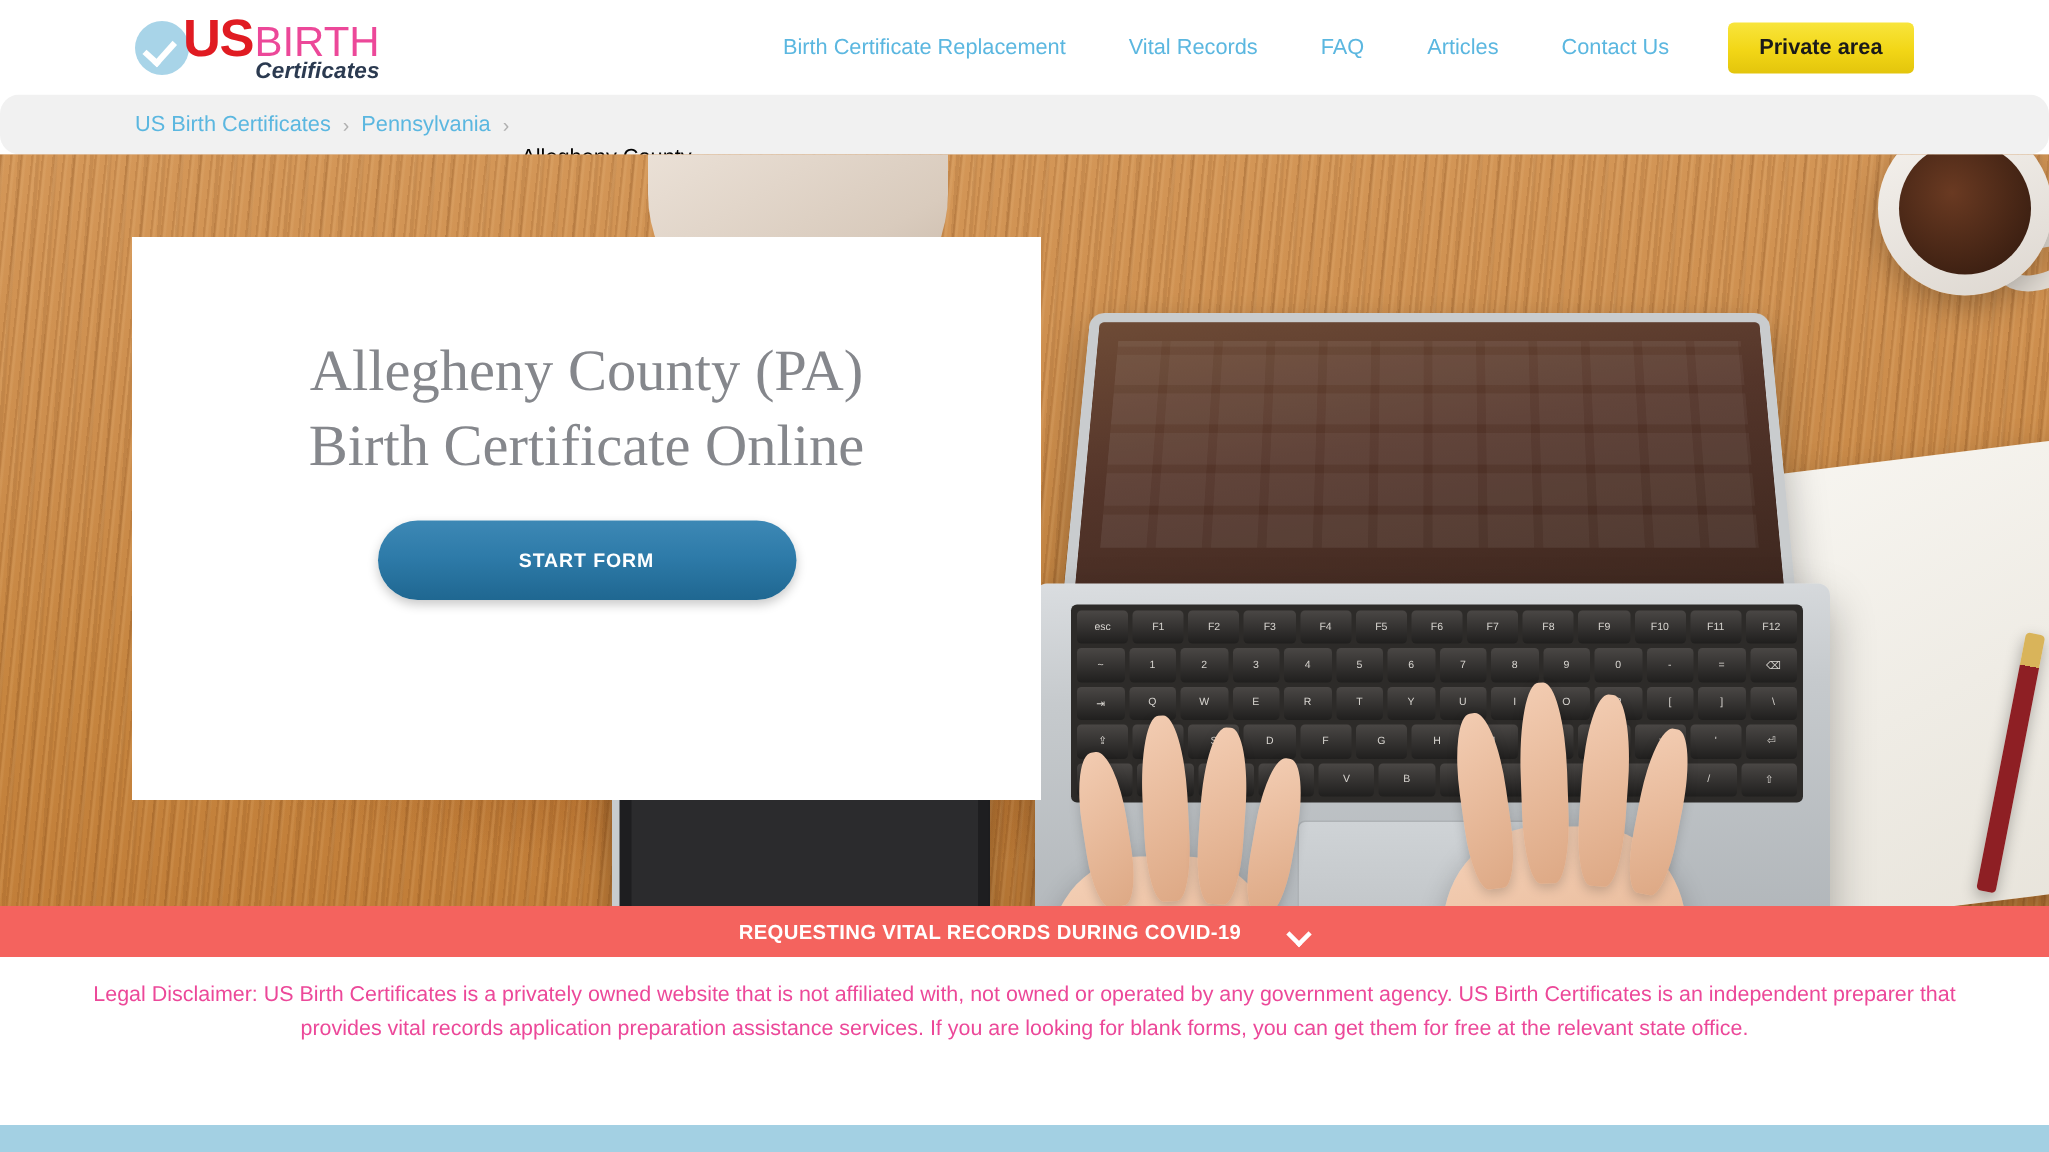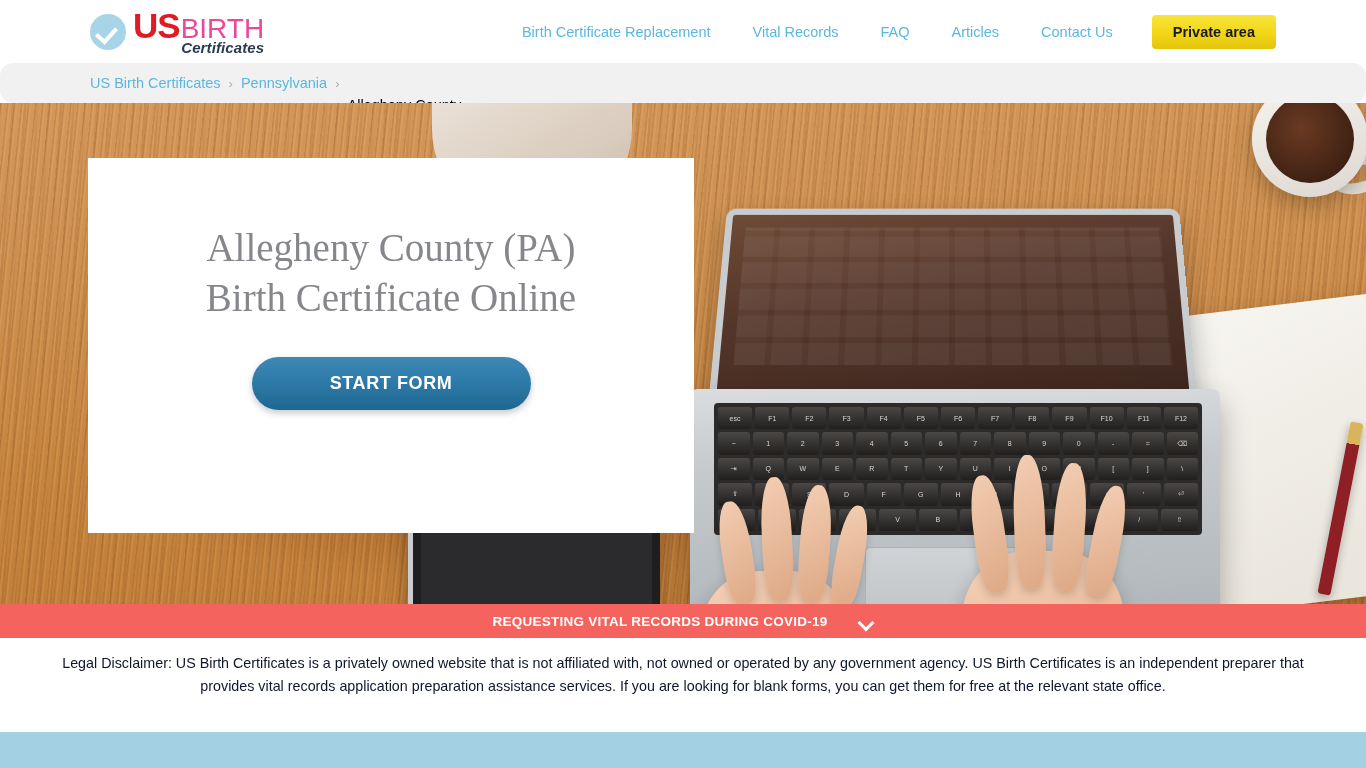--- a/index.html
+++ b/index.html
@@ -15,21 +15,21 @@
     height: 63px;
     background: #ffffff;
     display: flex;
     align-items: center;
     position: relative;
   }
   .logo {
     display: flex;
     align-items: center;
     margin-left: 90px;
-    gap: 18px;
+    gap: 7px;
     cursor: pointer;
   }
   .logo-check {
     width: 36px; height: 36px;
     border-radius: 50%;
     background: #a8d4e8;
     position: relative;
     flex: none;
   }
   .logo-check::after {
@@ -276,27 +276,27 @@
   }
   .hero-desc {
     font-size: 14.6px;
     color: #7b7d80;
     text-align: center;
     line-height: 1.55;
     margin-top: 30px;
     max-width: 452px;
   }
   .start-form {
-    margin-top: 35px;
+    margin-top: 25px;
     width: 279px; height: 53px;
     border-radius: 27px;
     border: none;
     background: linear-gradient(180deg,#3d88b5 0%,#2e7ba9 45%,#1f6791 100%);
     color: #ffffff;
-    font-size: 18px;
+    font-size: 13px;
     font-weight: bold;
     letter-spacing: 0.6px;
     cursor: pointer;
     box-shadow: 0 3px 7px rgba(0,0,0,0.22);
     font-family: "Liberation Sans", sans-serif;
   }
 
   
   .covid-banner {
     height: 34px;
@@ -324,24 +324,24 @@
     border: solid #ffffff;
     border-width: 0 3px 3px 0;
     transform: rotate(45deg);
   }
 
   
   .disclaimer {
     background: #ffffff;
     padding: 14px 60px 0 60px;
     text-align: center;
-    color: #0f172a;
+    color: #ec4899;
     font-size: 14.3px;
     line-height: 1.58;
-    height: 94px;
+    height: 112px;
   }
   .blue-strip {
     height: 36px;
     background: #a3d0e3;
   }
 </style>
 </head>
 <body>
 
 <div class="header">

